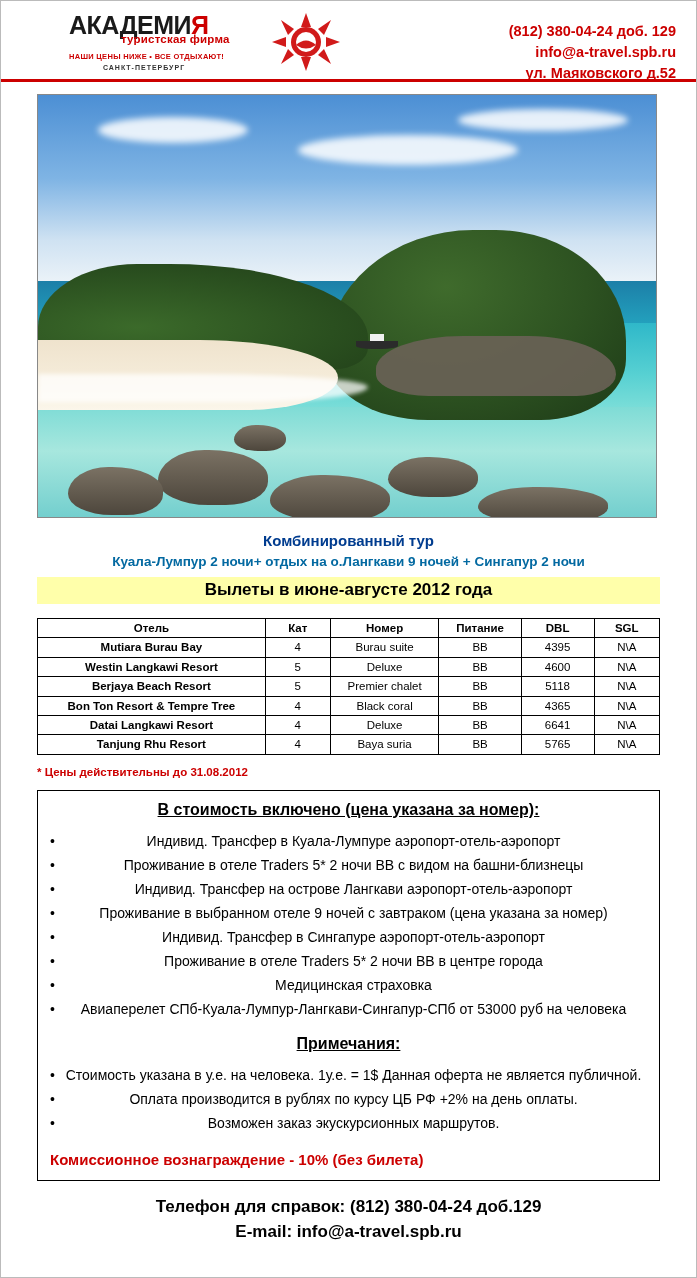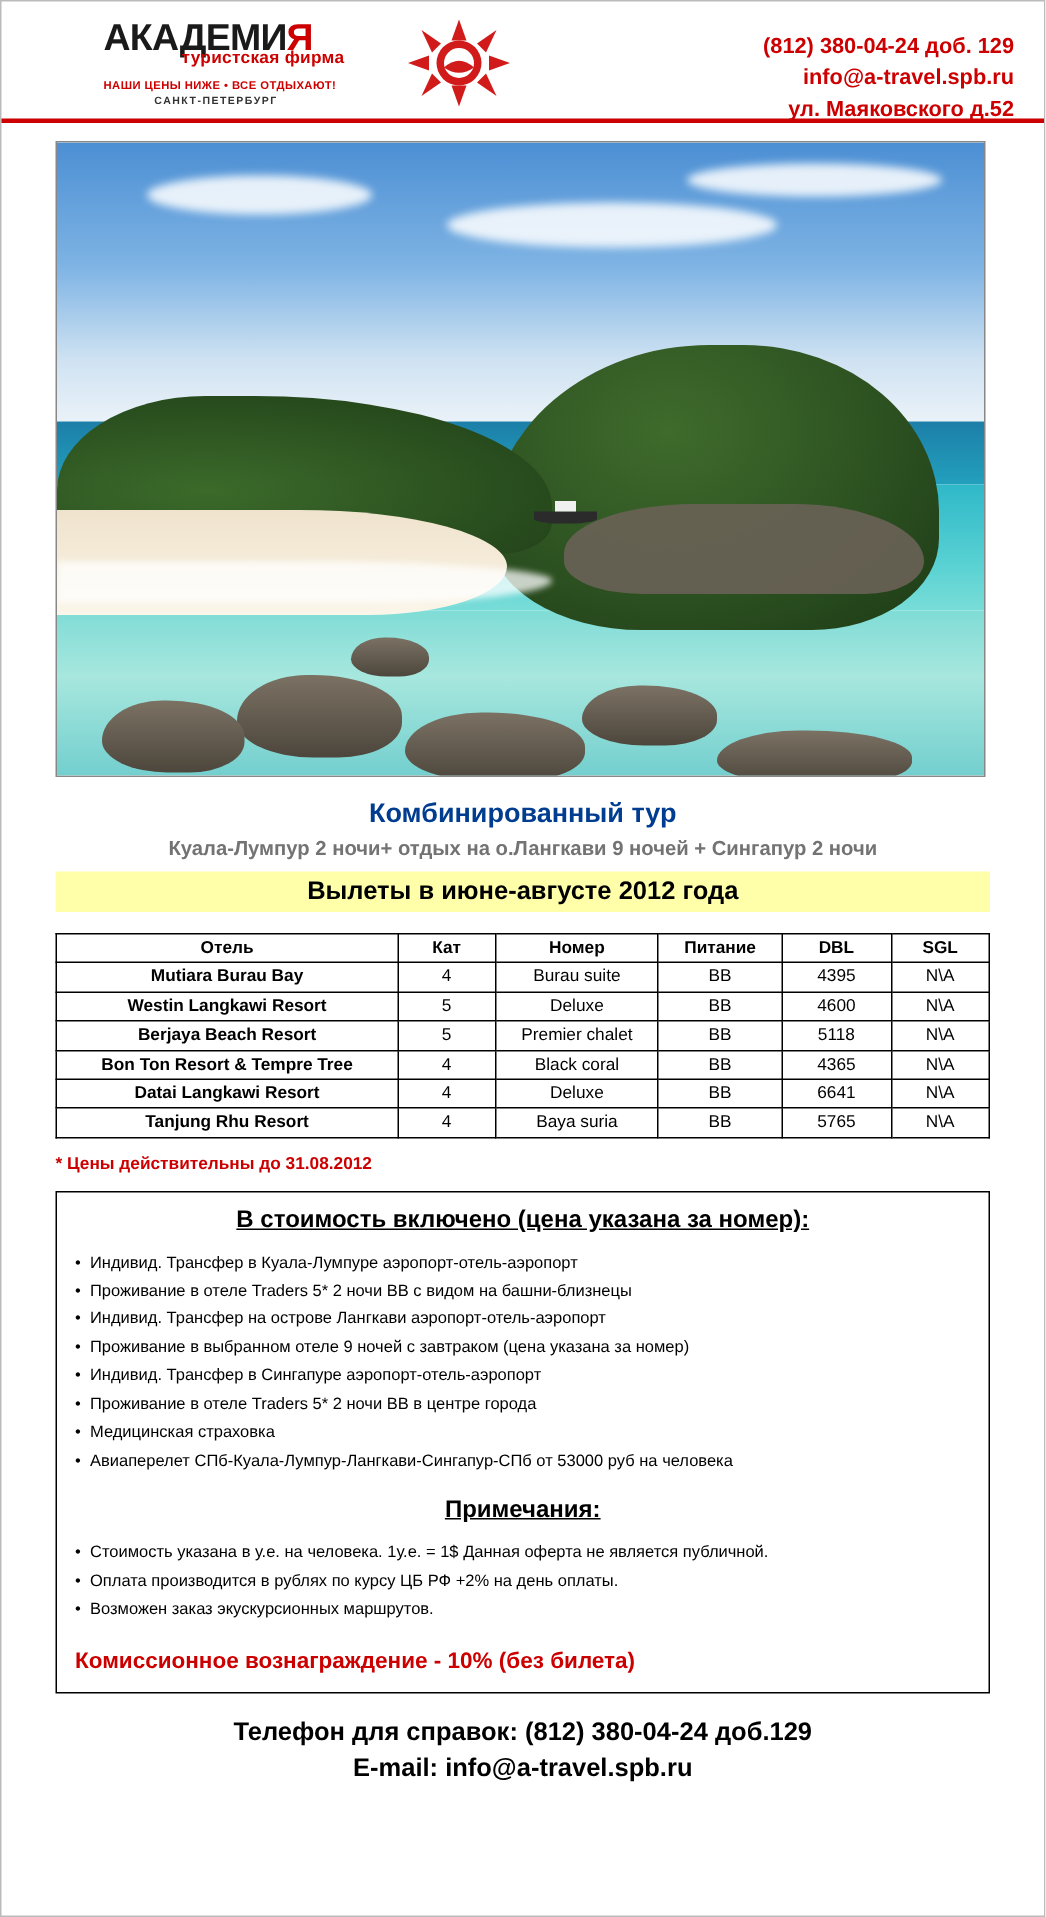--- a/index.html
+++ b/index.html
@@ -216,30 +216,30 @@
     top: -7px;
     width: 14px;
     height: 7px;
     background: #f0f0f0;
   }
 
   
   .tour-title {
     text-align: center;
     margin-top: 14px;
-    font-size: 18px;
+    font-size: 15px;
     font-weight: bold;
     color: #003c8f;
   }
   .tour-subtitle {
     text-align: center;
     margin-top: 5px;
     font-size: 13.5px;
     font-weight: bold;
-    color: #737373;
+    color: #0369a1;
   }
   .dates-bar {
     margin: 8px 36px 0 36px;
     background: #ffffaa;
     text-align: center;
     font-size: 17px;
     font-weight: bold;
     color: #000000;
     padding: 3px 0 4px 0;
   }
@@ -297,24 +297,25 @@
   }
   .box-title.spaced {
     margin-top: 14px;
   }
   ul.bullets {
     list-style: none;
     margin: 0;
     padding: 0;
   }
   ul.bullets li {
-    font-size: 11px;
+    font-size: 14px;
     line-height: 1.72;
     padding-left: 10px;
     position: relative;
+    text-align: center;
   }
   ul.bullets li:before {
     content: "•";
     position: absolute;
     left: 0;
     top: 0;
   }
   .commission {
     margin-top: 16px;
     font-size: 15px;

